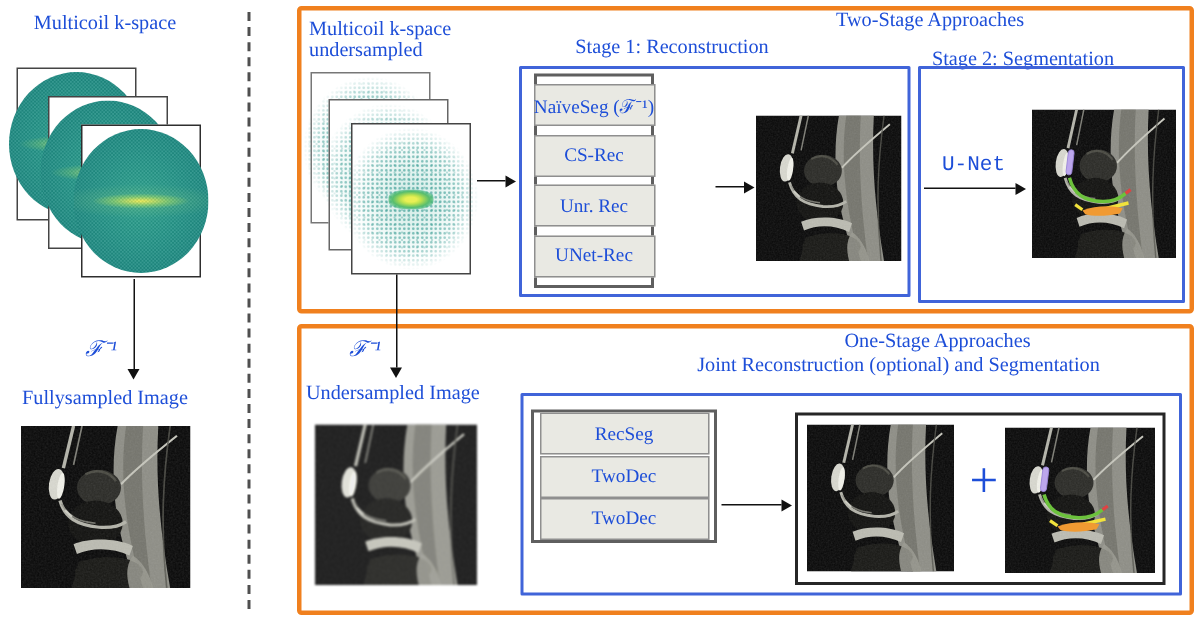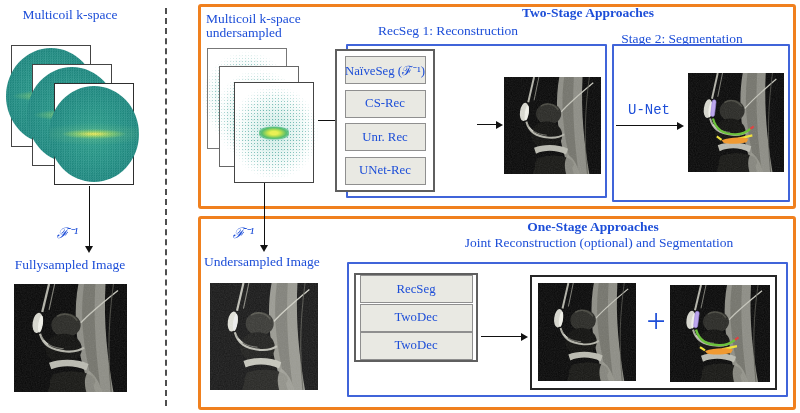--- a/index.html
+++ b/index.html
@@ -1,20 +1,20 @@
 <!DOCTYPE html>
 <html><head>
 <meta charset="utf-8">
 <style>
   html,body{margin:0;padding:0;background:#fff;}
   .canvas{position:relative;width:800px;height:413px;background:#fff;overflow:hidden;
           font-family:"Liberation Serif",serif;color:#1d4ed8;}
   .lbl{position:absolute;font-size:13.5px;line-height:14px;white-space:nowrap;}
   .lbl.center{transform:translateX(-50%);}
-  .lbl.bold{font-weight:bold;}
+  .lbl.bold{font-weight:normal;margin-left:32px;}
   .lbl.math{font-size:14.5px;font-style:italic;}
   .lbl.sans{font-family:Liberation Mono, monospace;font-size:14px;}
   .plus{position:absolute;font-size:34px;line-height:40px;font-weight:400;transform:translateX(-50%);}
 
   
   .obox{position:absolute;border:3px solid #F0801E;border-radius:3px;box-sizing:border-box;background:transparent;}
   .bbox{position:absolute;border:2px solid #4064D9;border-radius:1px;box-sizing:border-box;}
   .gbox{position:absolute;border:2px solid #5f5f5f;background:#fff;box-sizing:border-box;
         display:flex;flex-direction:column;align-items:center;justify-content:space-evenly;}
   .kbox{position:absolute;border:2px solid #262626;background:#fff;box-sizing:border-box;}
@@ -155,24 +155,24 @@
       <div class="ks-ell ks-us"></div>
       <div class="ks-blob dim"></div>
     </div>
     <div class="ks-frame" style="left:234px;top:82px;height:99px;border-color:#444">
       <div class="ks-ell ks-us"></div>
       <div class="ks-blob"></div>
     </div>
 
     <div class="harrow" style="left:318px;top:120px;width:19px"></div>
 
-    <div class="lbl center" style="left:448px;top:24px">RecSeg 1: Reconstruction</div>
+    <div class="lbl center" style="left:448px;top:24px">Stage 1: Reconstruction</div>
     <div class="bbox" style="left:346px;top:44px;width:261px;height:154px"></div>
 
-    <div class="gbox" style="left:335px;top:49px;width:100px;height:143px">
+    <div class="gbox" style="left:356px;top:49px;width:80px;height:143px">
       <div class="mbtn w1">NaïveSeg (ℱ⁻¹)</div>
       <div class="mbtn w1">CS-Rec</div>
       <div class="mbtn w1">Unr. Rec</div>
       <div class="mbtn w1">UNet-Rec</div>
     </div>
 
     <div class="harrow" style="left:477px;top:124px;width:19px"></div>
 
     <svg class="mri" style="left:504px;top:77px" width="97" height="97" viewBox="0 0 100 100" preserveAspectRatio="none">
         <use href="#knee-base"></use>

